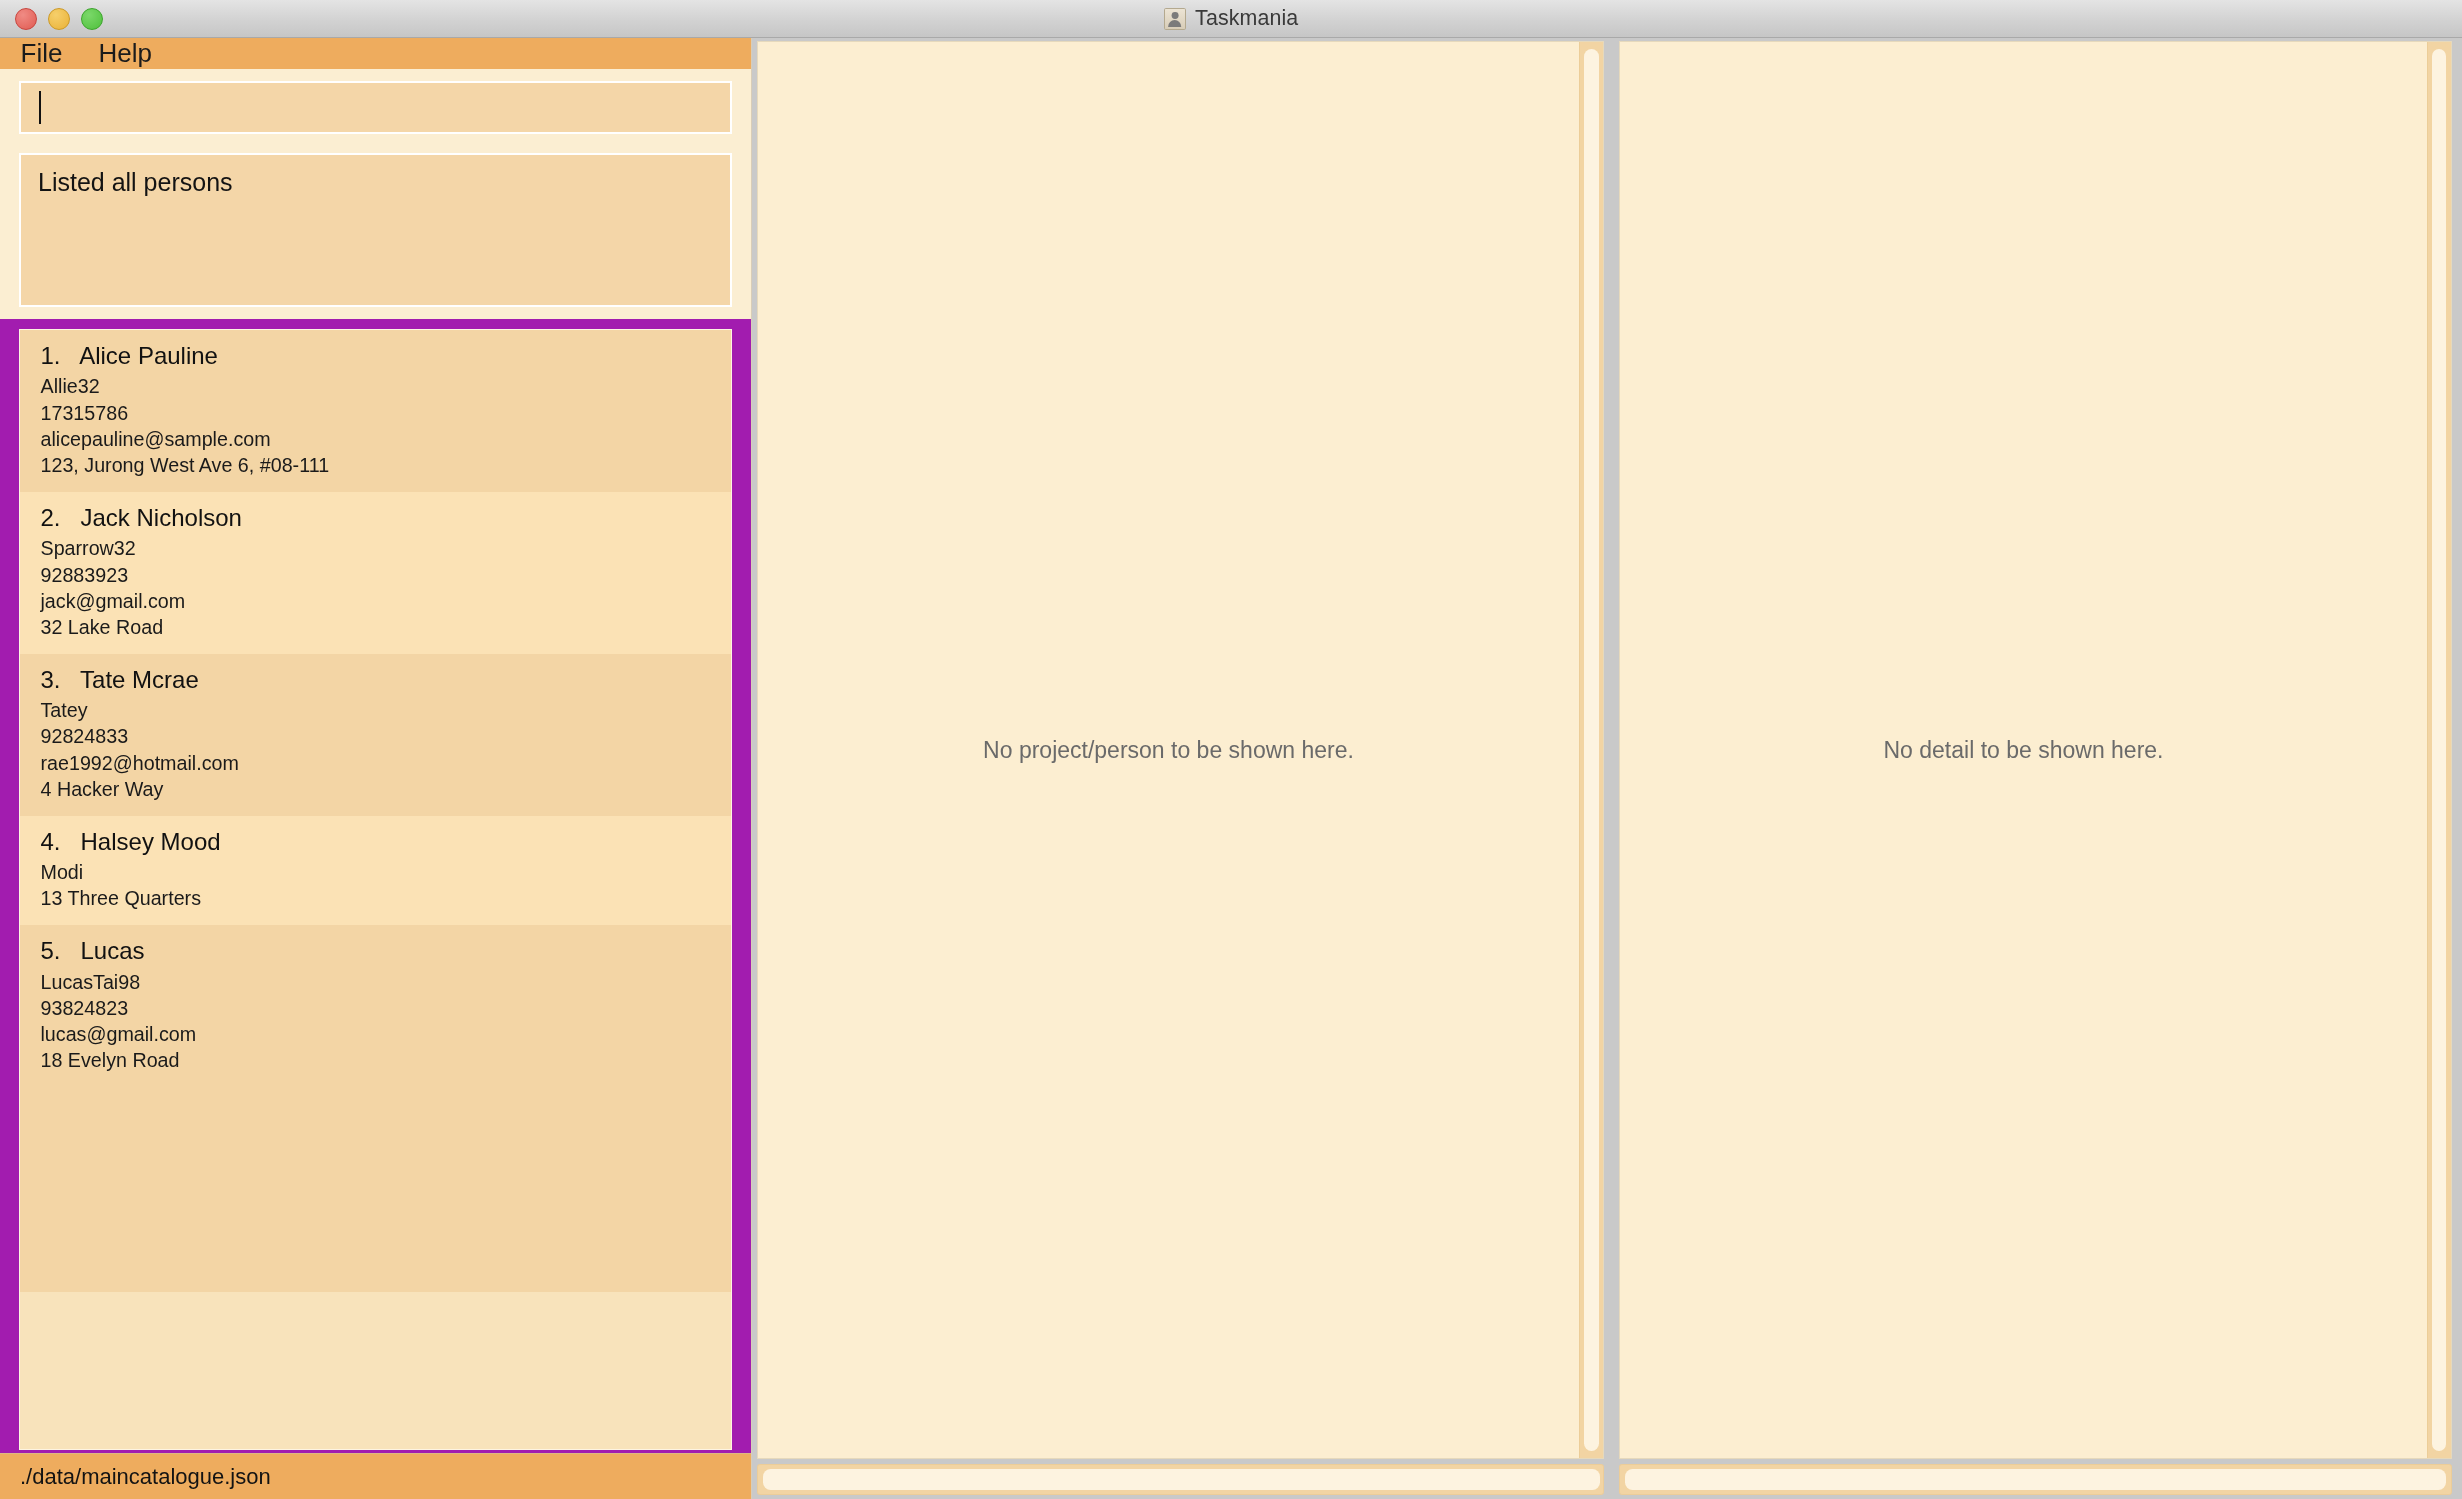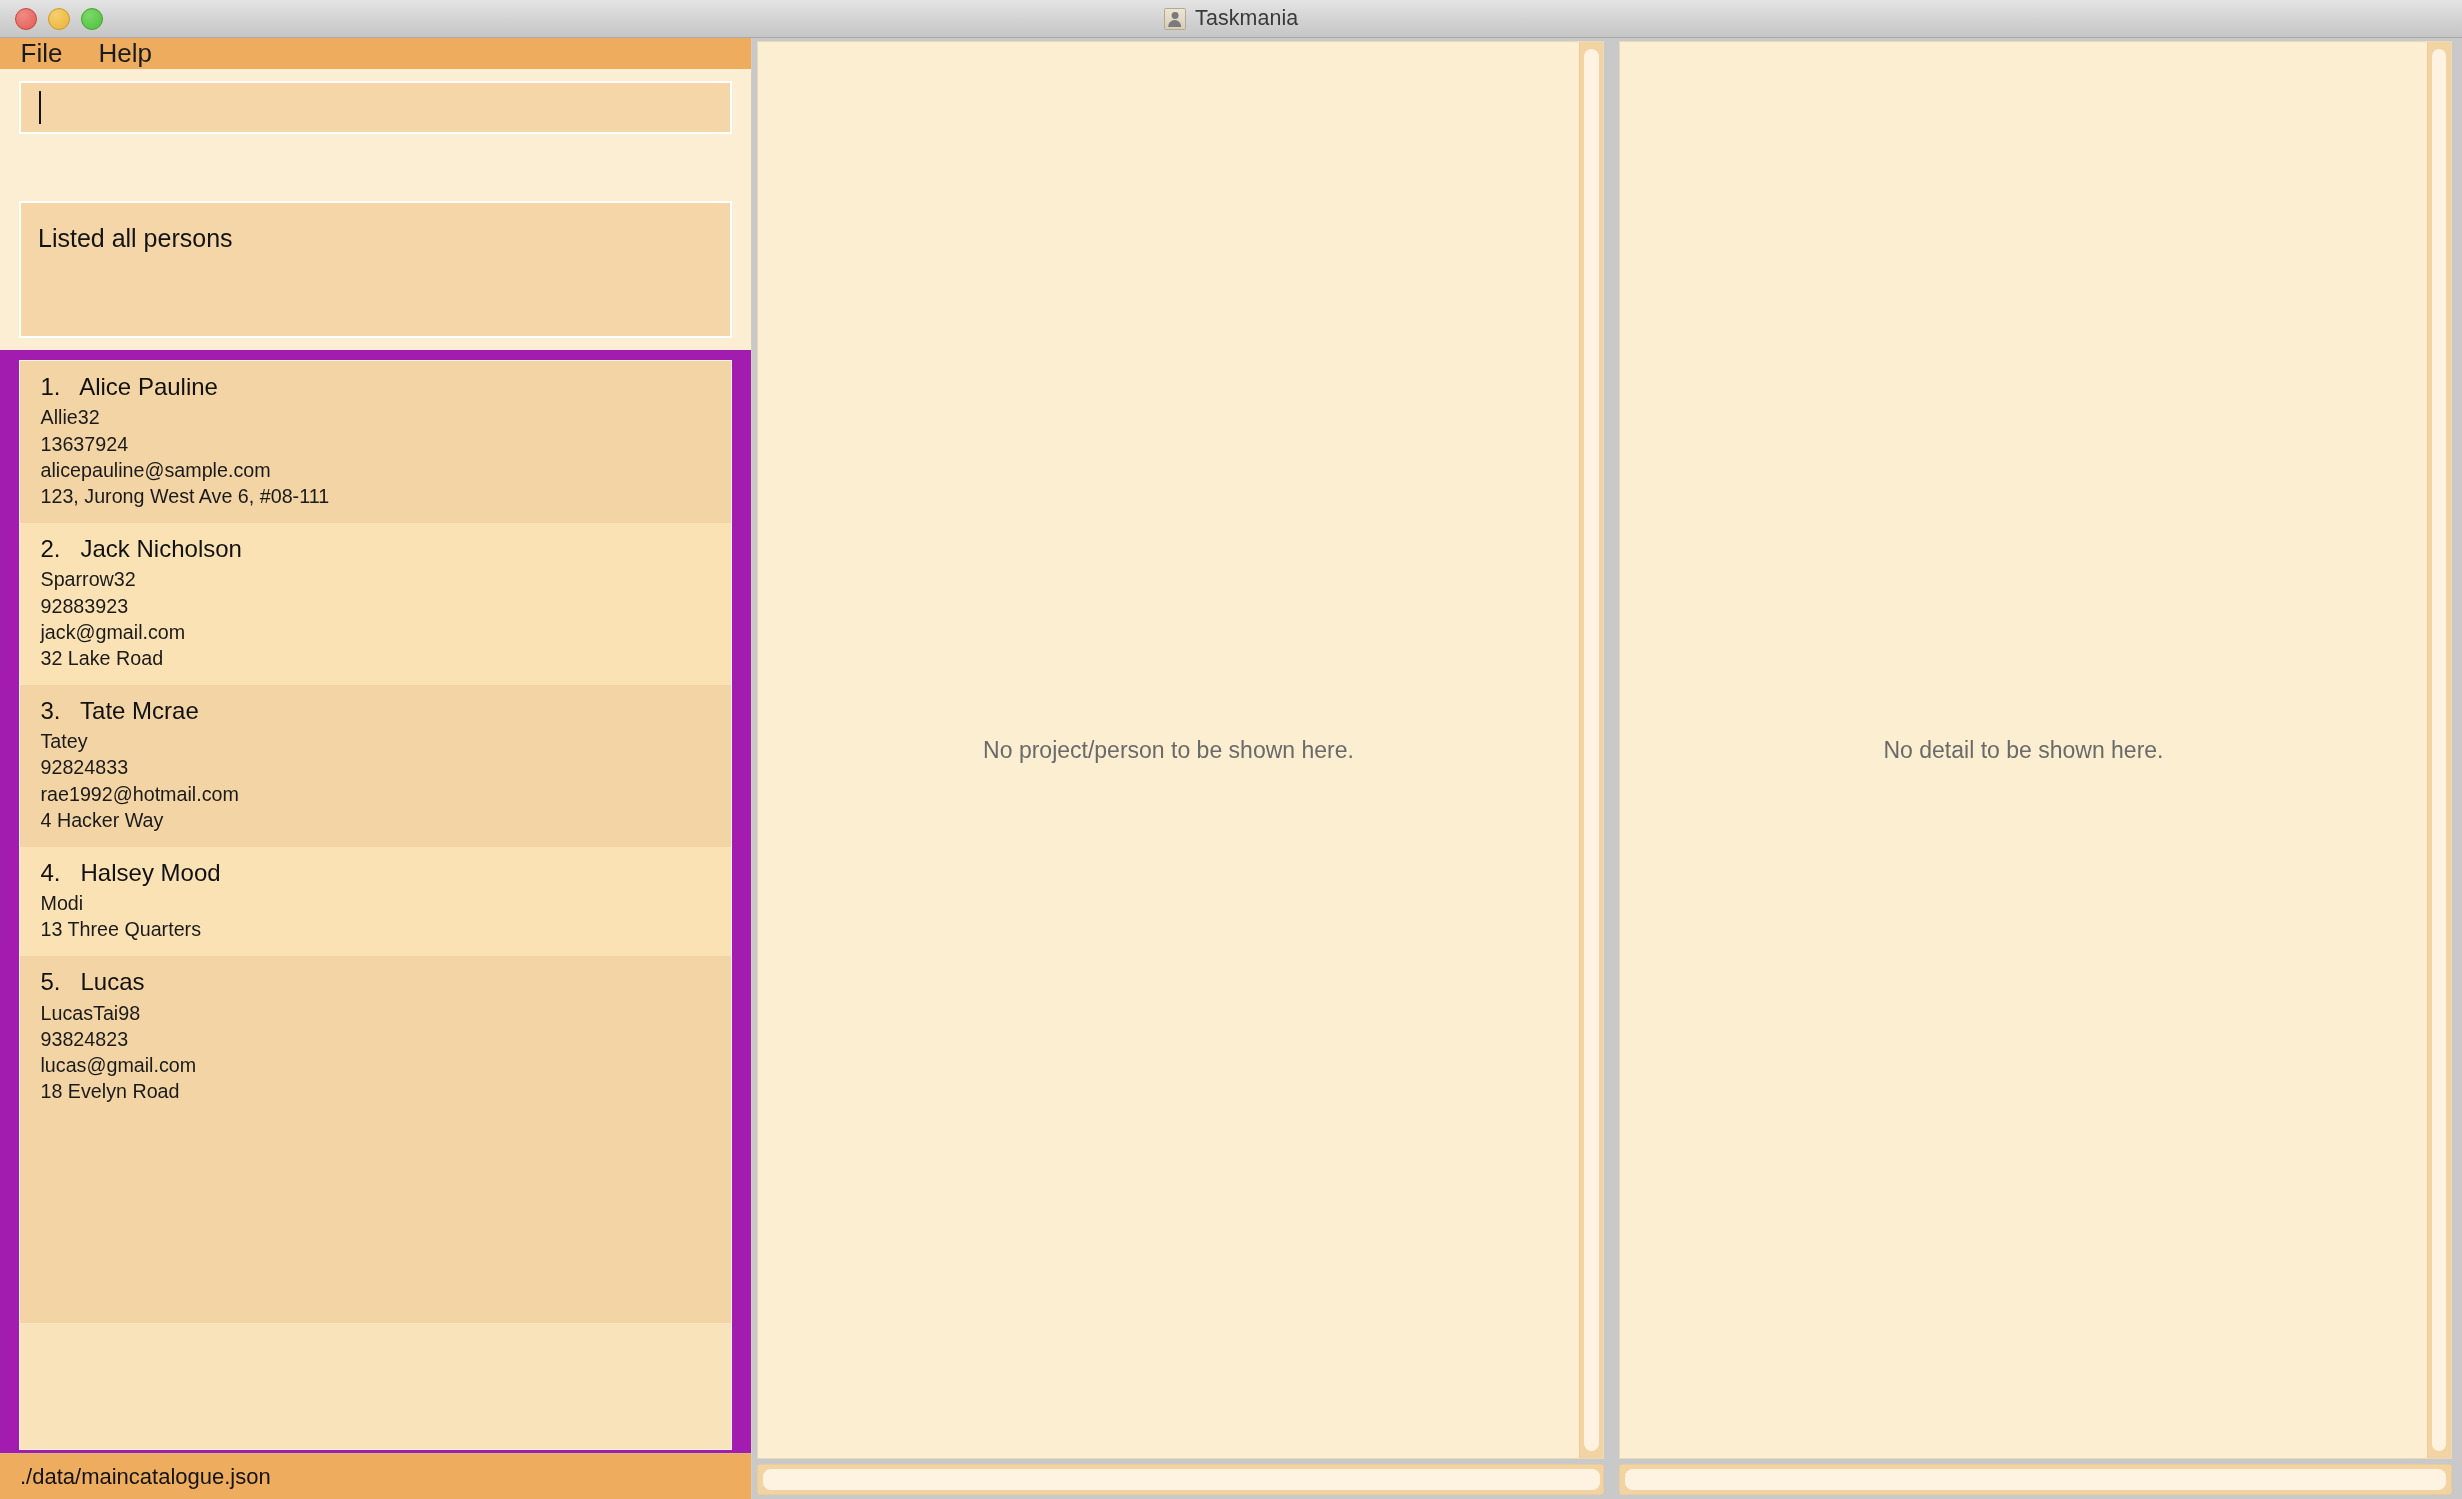--- a/index.html
+++ b/index.html
@@ -143,26 +143,25 @@
     background: #111;
     margin-left: 0.9px;
   }
 
   #result-wrap {
     flex: 0 0 auto;
     padding: 6.8px 19px 12px 19px;
     background: #fbeed2;
   }
   #result-box {
-    height: 137px;
+    height: 154px;
     background: #f4d6a8;
     border: 2.6px solid #ffffff;
-    padding: 20px 17px;
+    padding: 12px 17px;
     overflow: hidden;
-    margin-top: 48px;
   }
   #result-text {
     font-size: 25px;
     color: #131313;
     line-height: 1.25;
   }
 
   #list-wrap {
     flex: 1 1 auto;
     padding: 10.3px 19px 3.4px 19px;
@@ -320,21 +319,21 @@
           <div id="result-text">Listed all persons</div>
         </div>
       </div>
 
       <div id="list-wrap">
         <div id="person-list">
 
           <div class="person-card odd">
             <div class="pc-title">1.   Alice Pauline</div>
             <div class="pc-line">Allie32</div>
-            <div class="pc-line">13637924</div>
+            <div class="pc-line">17315786</div>
             <div class="pc-line">alicepauline@sample.com</div>
             <div class="pc-line">123, Jurong West Ave 6, #08-111</div>
           </div>
 
           <div class="person-card even">
             <div class="pc-title">2.   Jack Nicholson</div>
             <div class="pc-line">Sparrow32</div>
             <div class="pc-line">92883923</div>
             <div class="pc-line">jack@gmail.com</div>
             <div class="pc-line">32 Lake Road</div>

